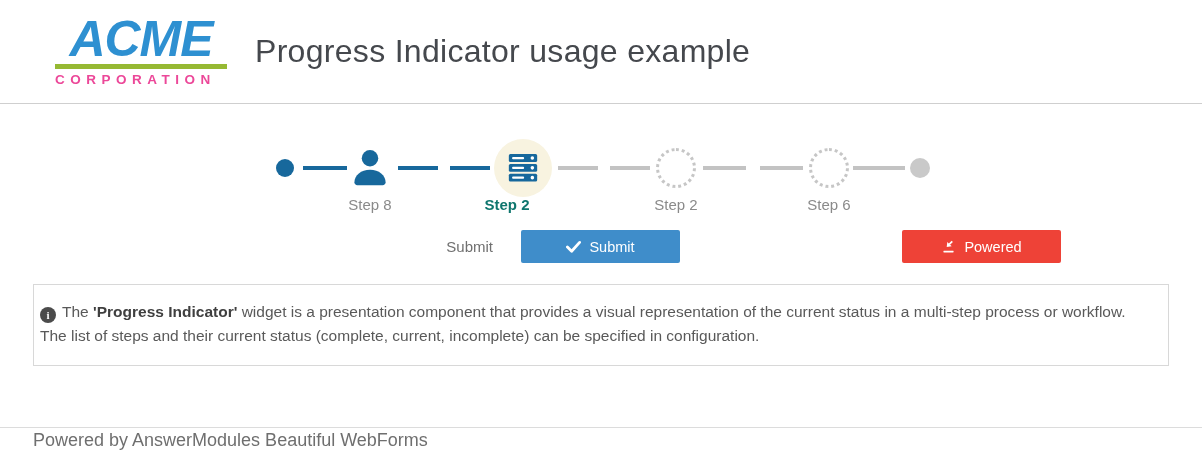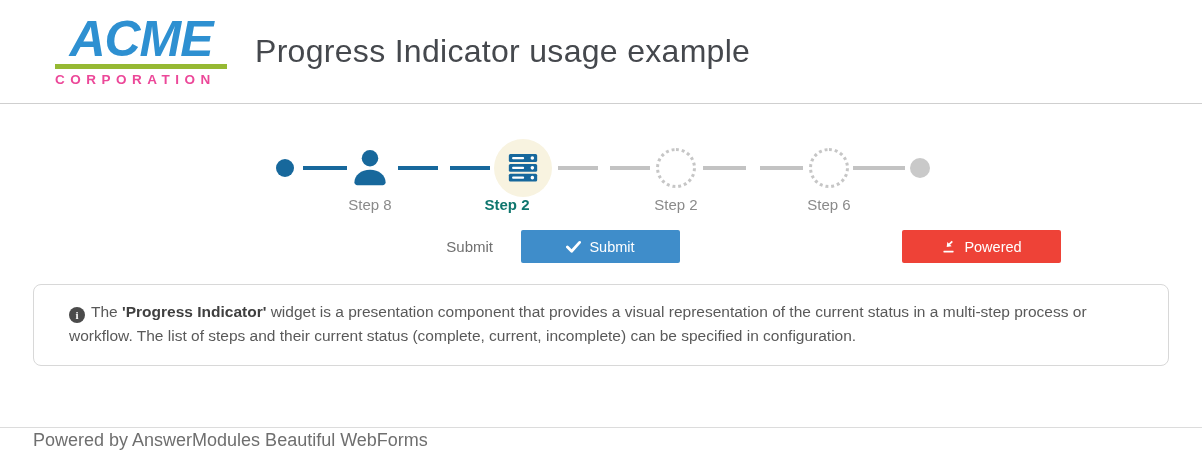--- a/index.html
+++ b/index.html
@@ -77,22 +77,22 @@
     font-family:"Liberation Sans", sans-serif; font-size:14.5px; cursor:pointer; padding:0;
   }
   .btn-submit { left:521px; width:159px; background:#3f8dca; color:#fff; }
   .btn-exit   { left:710px; width:160px; background:#e3e3e3; color:#484848; }
   .btn-export { left:902px; width:159px; background:#ee4237; color:#fff; }
   .btn svg { flex:0 0 auto; }
 
   
   .info-box {
     position:absolute; left:33px; top:284px; width:1136px; box-sizing:border-box;
-    background:#fff; border:1px solid #d8d8d8; border-radius:8px;
-    padding:15px 20px 17px 35px;
+    background:#fff; border:1px solid #d8d8d8; border-radius:0;
+    padding:15px 20px 17px 6px;
     font-size:15.5px; color:#595959; line-height:24px;
   }
   .info-i {
     display:inline-flex; width:16px; height:16px; border-radius:50%;
     background:#4b4b4b; color:#fff; align-items:center; justify-content:center;
     font-size:11px; font-weight:bold; font-family:"Liberation Serif", serif;
     vertical-align:-2px; margin-right:6px;
   }
   .info-i::before { content:"i"; }
   .info-hl { font-weight:700; color:#3f3f3f; }

